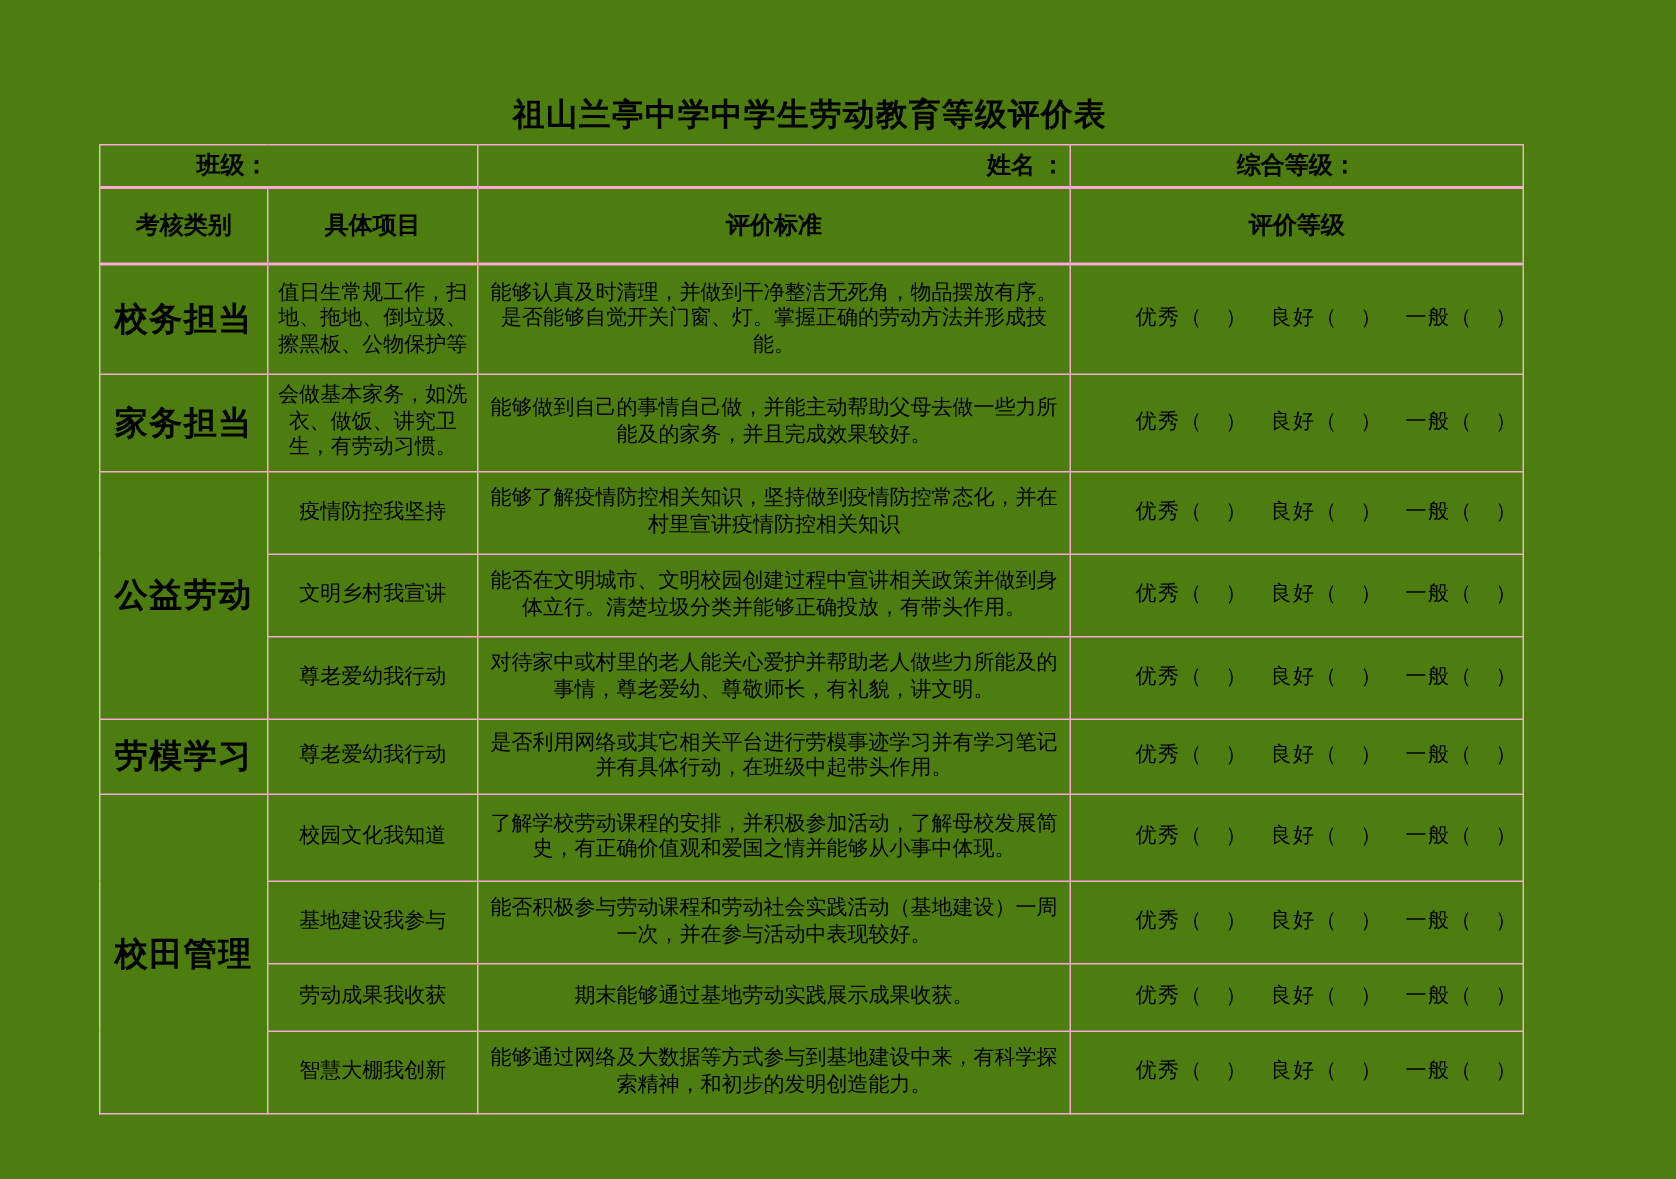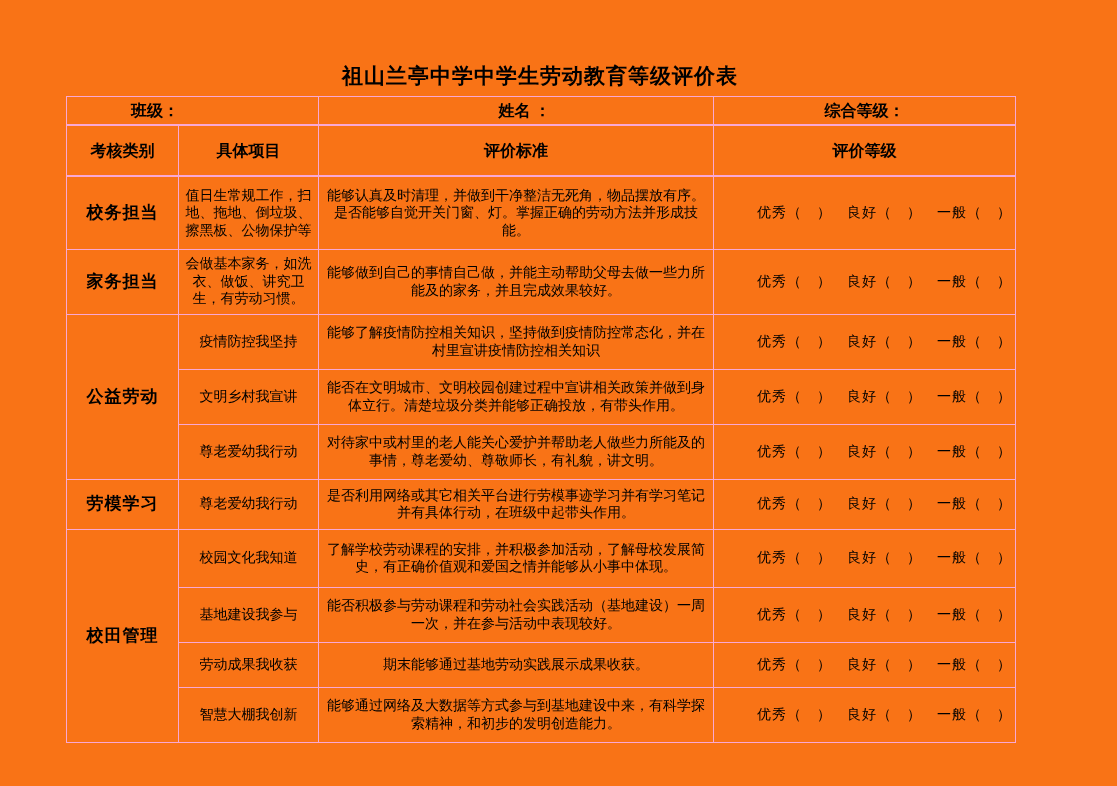--- a/index.html
+++ b/index.html
@@ -1,20 +1,20 @@
 <!DOCTYPE html>
 <html><head>
 <meta charset="utf-8">
 <style>
   html, body { margin: 0; padding: 0; background: #ffffff; }
   .page {
     position: relative;
     width: 1117px;
     height: 786px;
-    background: #f97316;
+    background: #4d7c0f;
     color: #000000;
     font-family: "Liberation Serif", "DejaVu Serif", serif;
     overflow: hidden;
   }
   .doc-title {
     position: absolute;
     top: 62px;
     left: 0;
     width: 1080px;
     margin: 0;
@@ -40,32 +40,32 @@
     overflow: hidden;
     font-weight: normal;
   }
   tr.info-row td {
     height: 25px;
     font-size: 16px;
     font-weight: bold;
     border-bottom-width: 2px;
   }
   td.info-class { text-align: left; padding-left: 64px; }
-  td.info-name  { text-align: center; padding-left: 20px; }
+  td.info-name  { text-align: right; padding-left: 20px; }
   td.info-grade { text-align: center; }
   tr.header-row th {
     height: 25px;
     font-size: 16px;
     font-weight: bold;
     text-align: center;
     border-bottom-width: 2px;
     padding: 12px;
   }
   td.cat {
-    font-size: 17px;
+    font-size: 22px;
     font-weight: bold;
     text-align: center;
     letter-spacing: 1px;
   }
   td.item       { text-align: center; }
   td.item-left  { text-align: center; }
   td.criteria   { text-align: center; }
   td.grade {
     text-align: right;
     white-space: nowrap;

